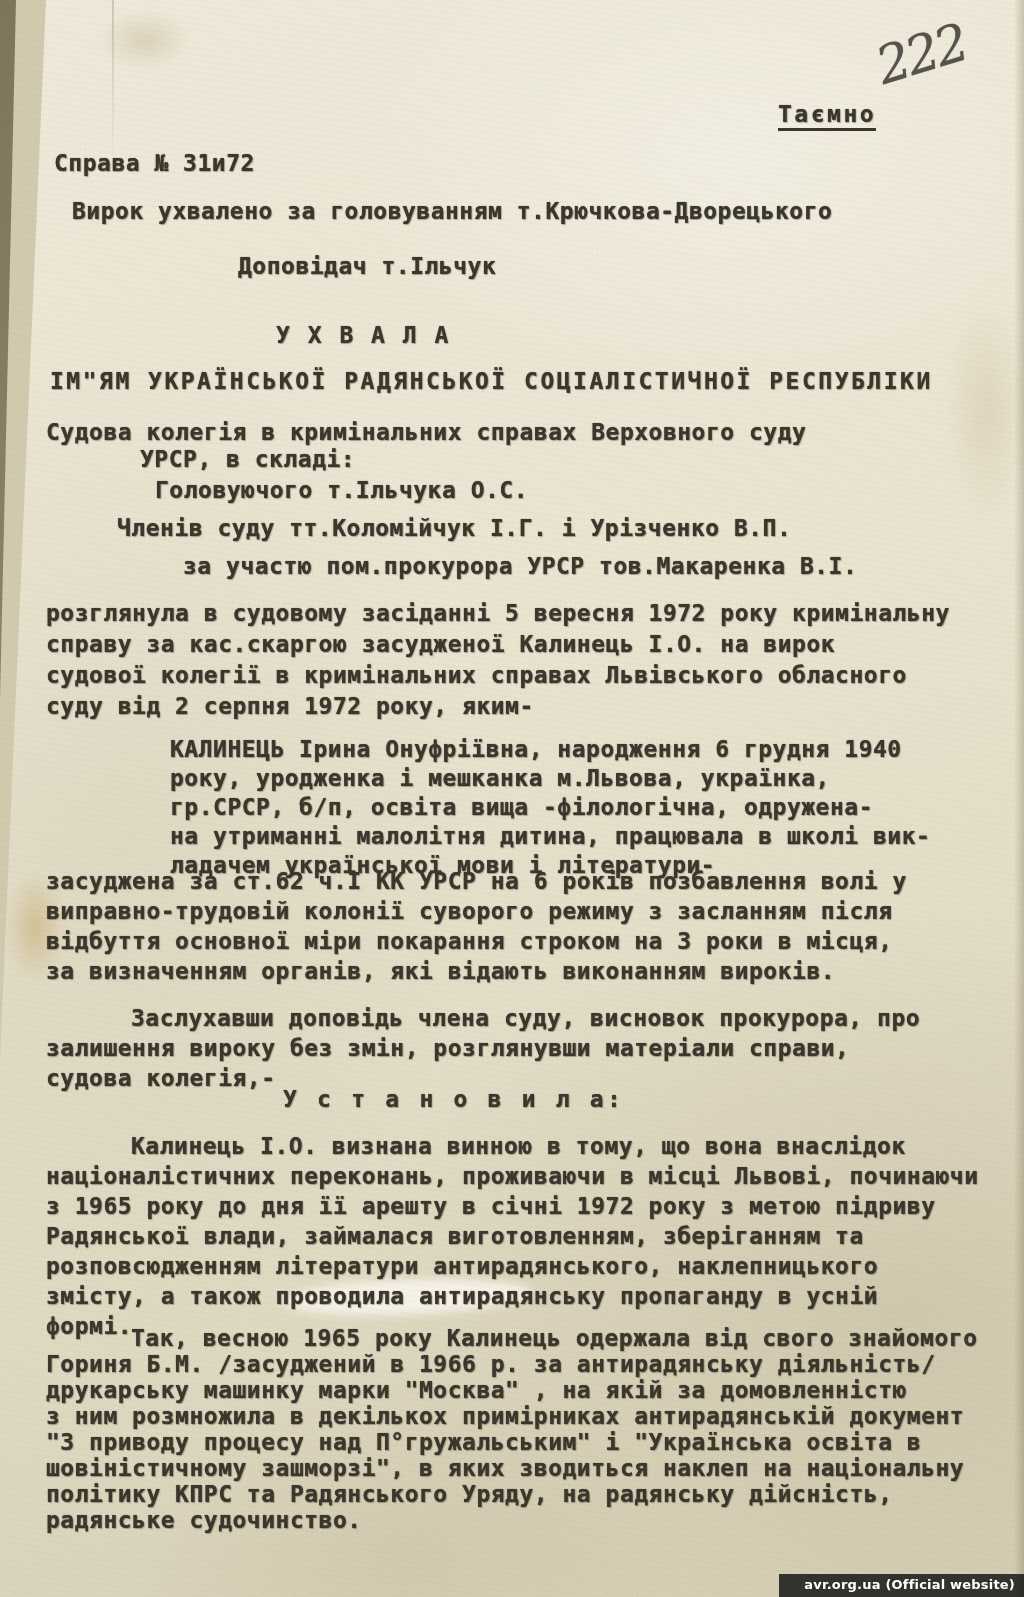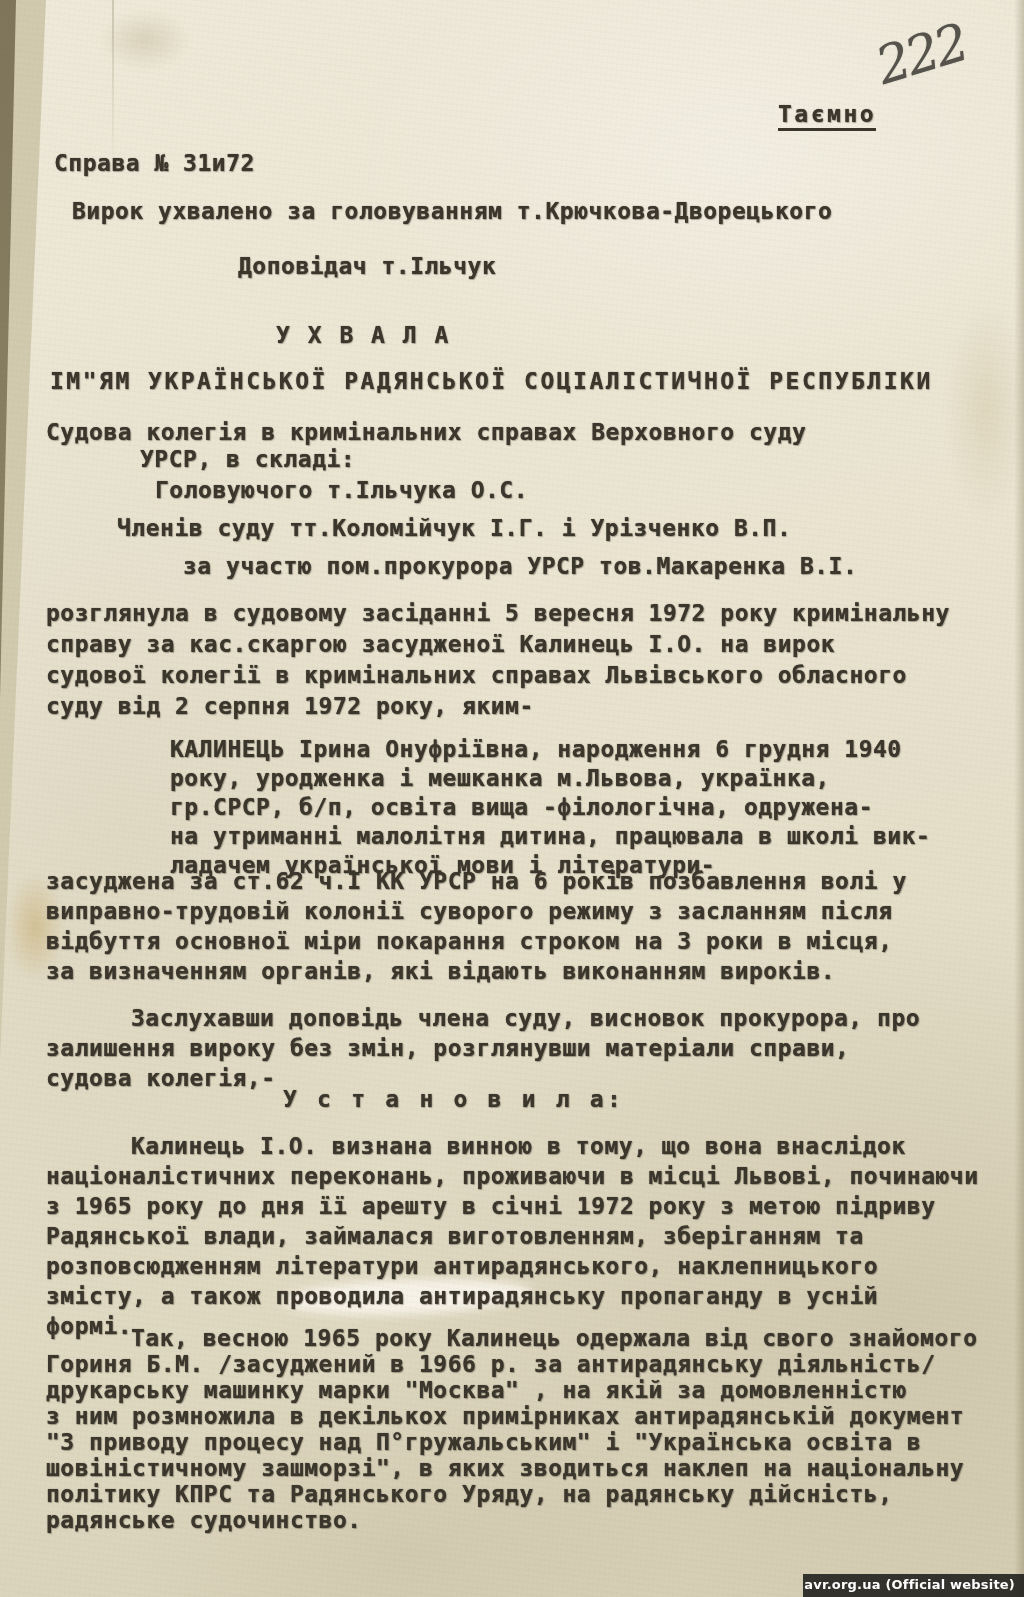--- a/index.html
+++ b/index.html
@@ -62,21 +62,21 @@
   .pagenum{
     position:absolute;left:876px;top:24px;
     font-family:"DejaVu Serif", serif;font-style:italic;font-weight:normal;
     font-size:52px;color:#55534c;letter-spacing:-3px;
     transform:rotate(-17deg);text-shadow:0 0 1px rgba(85,83,76,.6);
   }
   .credit{
     position:absolute;right:0;bottom:0;
     background:rgba(16,16,16,.82);color:#ffffff;
     font-family:"DejaVu Sans", sans-serif;font-weight:bold;font-size:13px;
-    padding:3px 9px 5px 1px;letter-spacing:0.2px;
+    padding:3px 9px 5px 25px;letter-spacing:0.2px;
   }
 </style>
 </head>
 <body>
 
 <div class="backing"></div>
 <div class="under-sheet"></div>
 
 <div class="paper">
   <div class="crease"></div>

